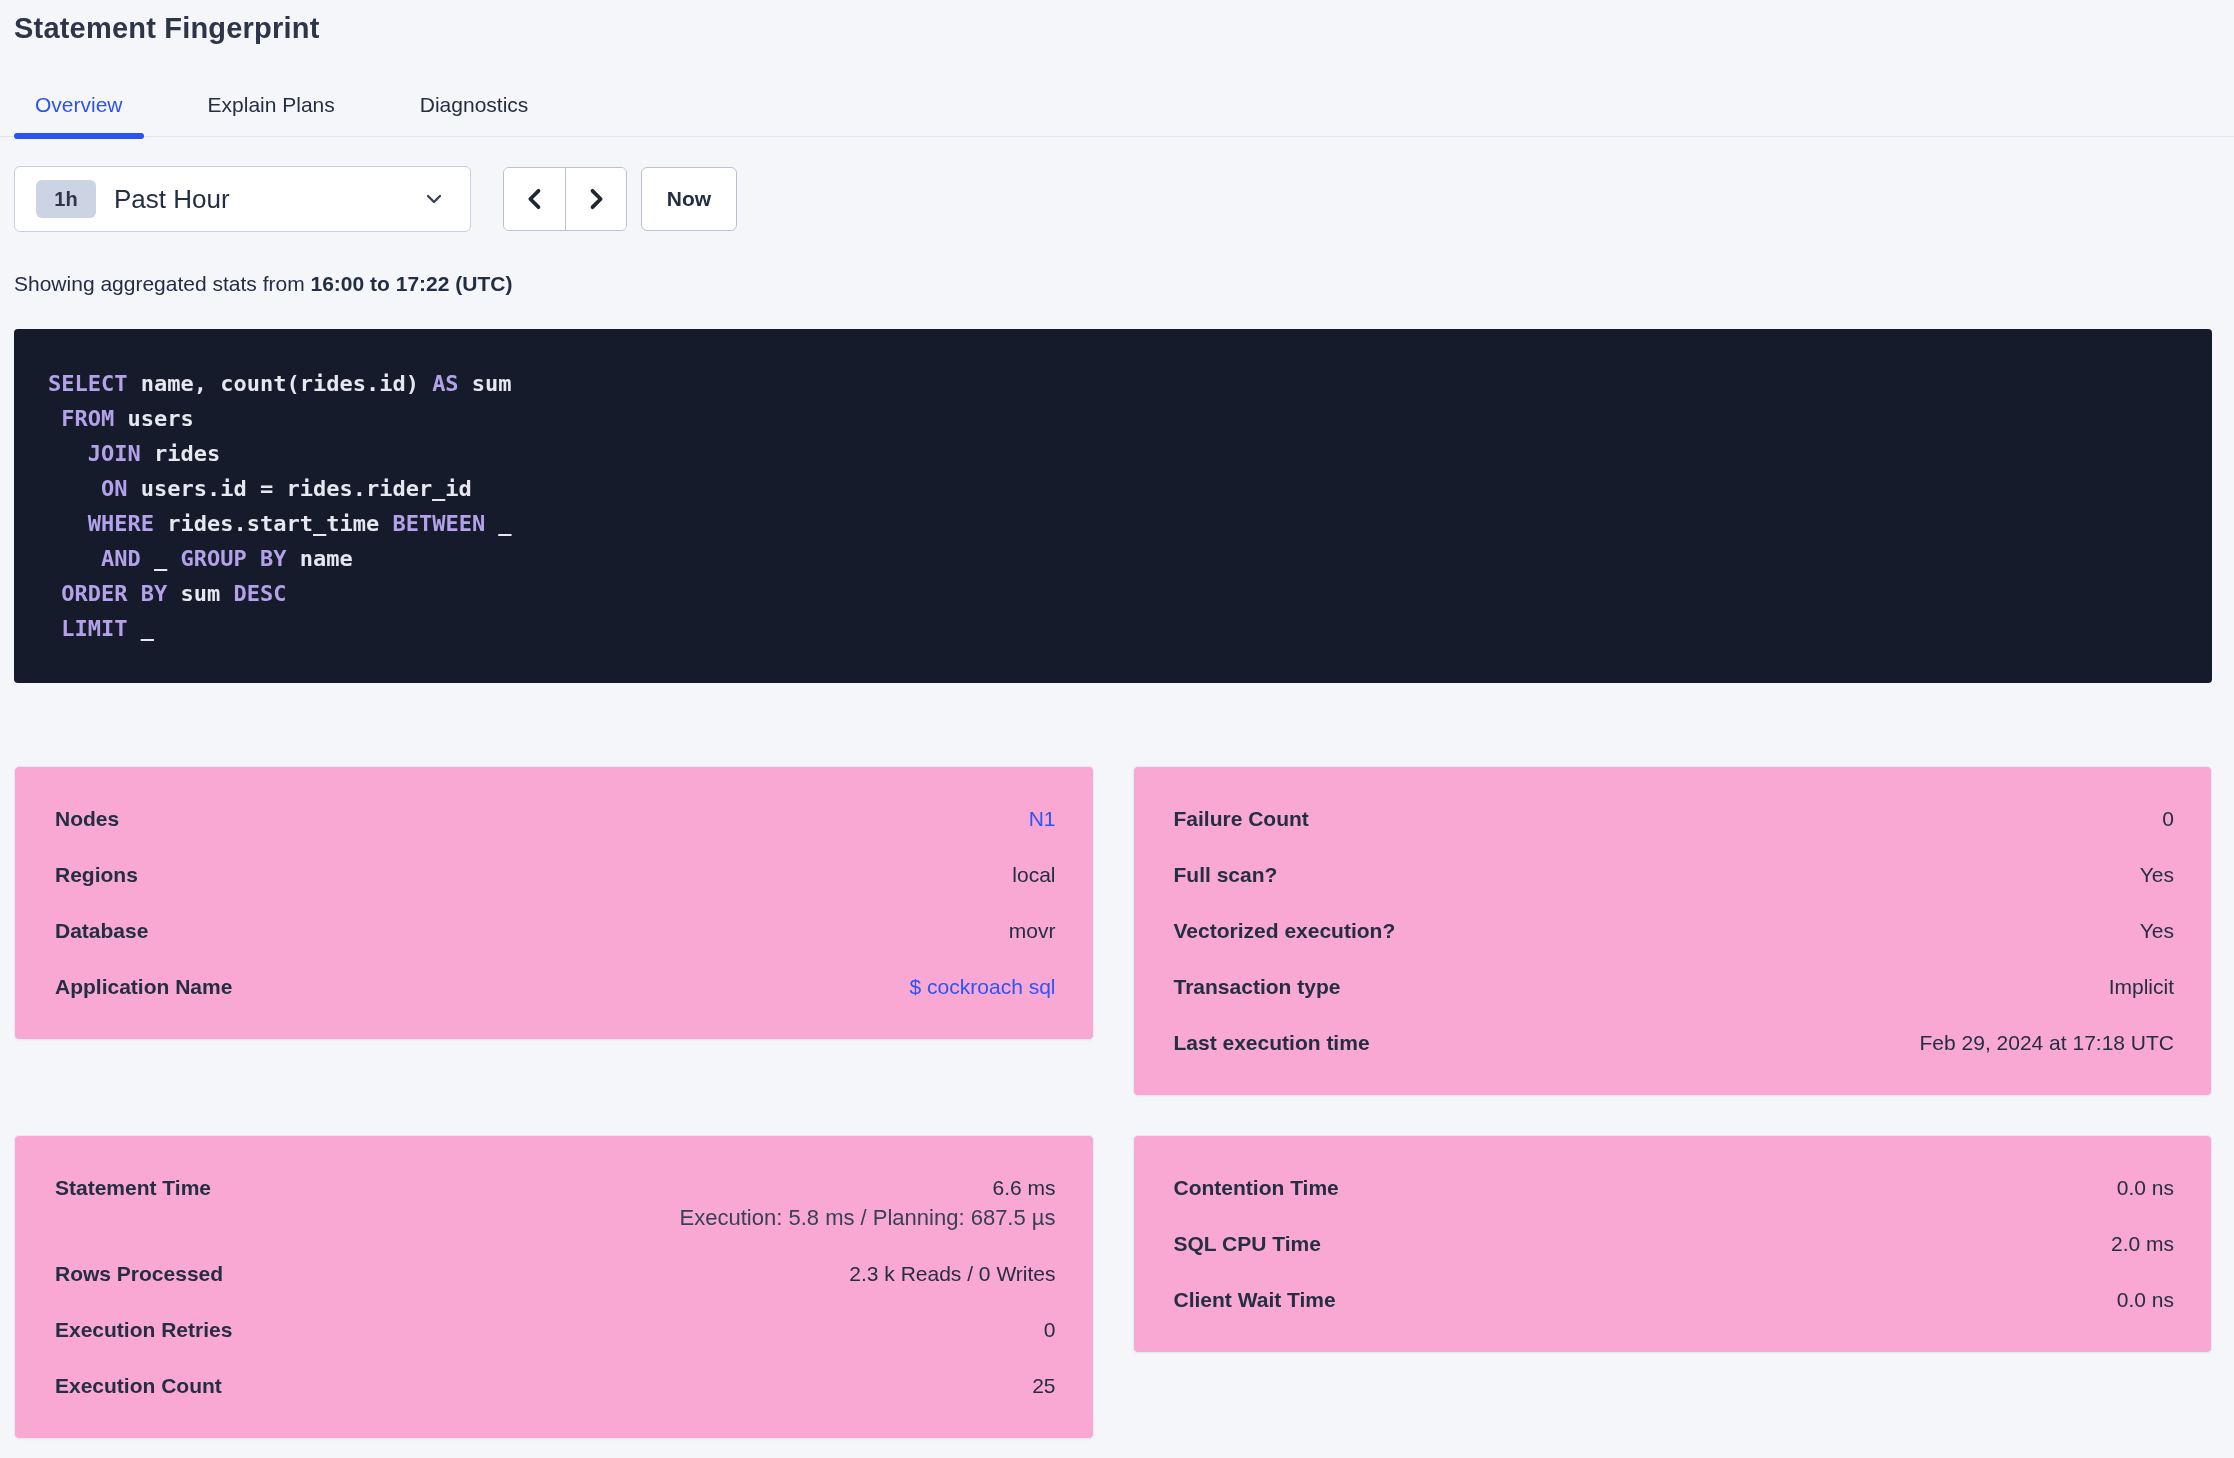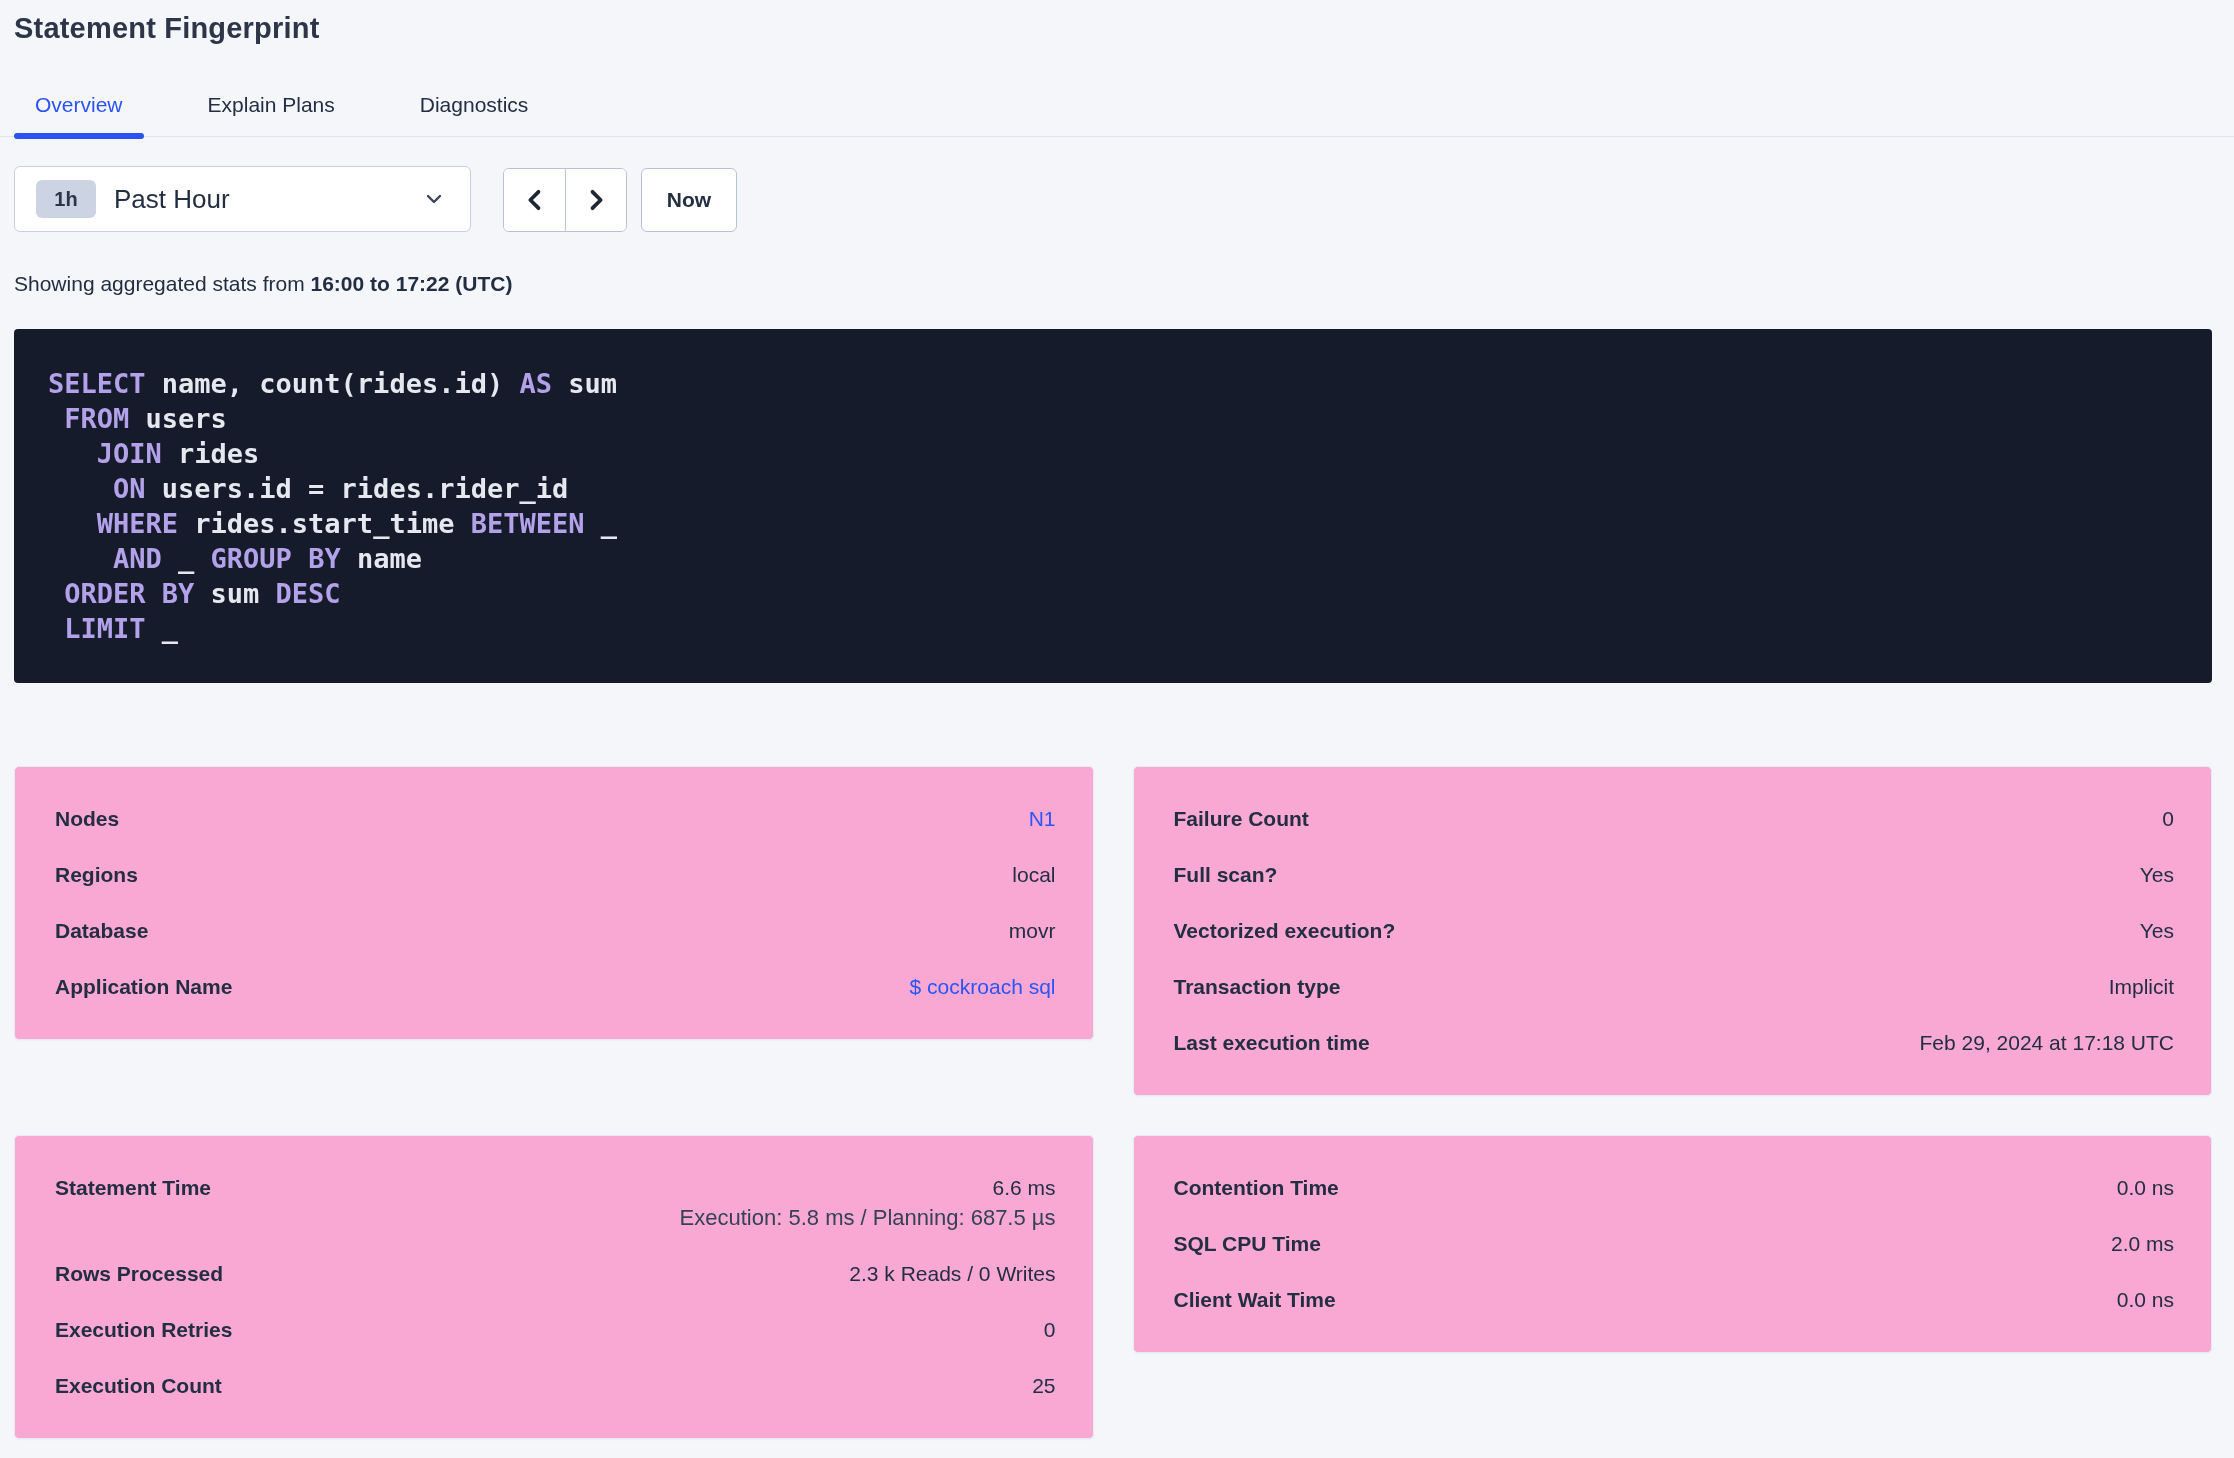--- a/index.html
+++ b/index.html
@@ -31,21 +31,21 @@
     white-space:nowrap;
   }
   .tab.active { color:#2b53f2; }
   .tab.active::after {
     content:""; position:absolute; left:0; right:0; bottom:-3px;
     height:6px; border-radius:3px; background:#2b53f2;
   }
 
   
   .controls {
-    display:flex; align-items:flex-end;
+    display:flex; align-items:center;
     margin:29px 0 0 14px;
   }
   .time-select {
     width:457px; height:66px;
     background:#ffffff;
     border:1px solid #c9cfde; border-radius:6px;
     display:flex; align-items:center;
     padding:0 24px 0 21px;
     cursor:pointer;
   }
@@ -88,21 +88,21 @@
 
   
   .sql-box {
     margin:33px 22px 0 14px;
     background:#161b2c;
     border-radius:4px;
     padding:37px 34px;
   }
   .sql-code {
     font-family:"DejaVu Sans Mono","Liberation Mono",monospace;
-    font-size:27px; line-height:35px;
+    font-size:22px; line-height:35px;
     white-space:pre;
   }
   .sql-line .kw { color:#b3a2e9; font-weight:700; }
   .sql-line .pl { color:#e6e8ef; font-weight:700; }
 
   
   .cards-row {
     display:flex; align-items:flex-start; gap:39px;
     margin:0 22px 0 14px;
   }

